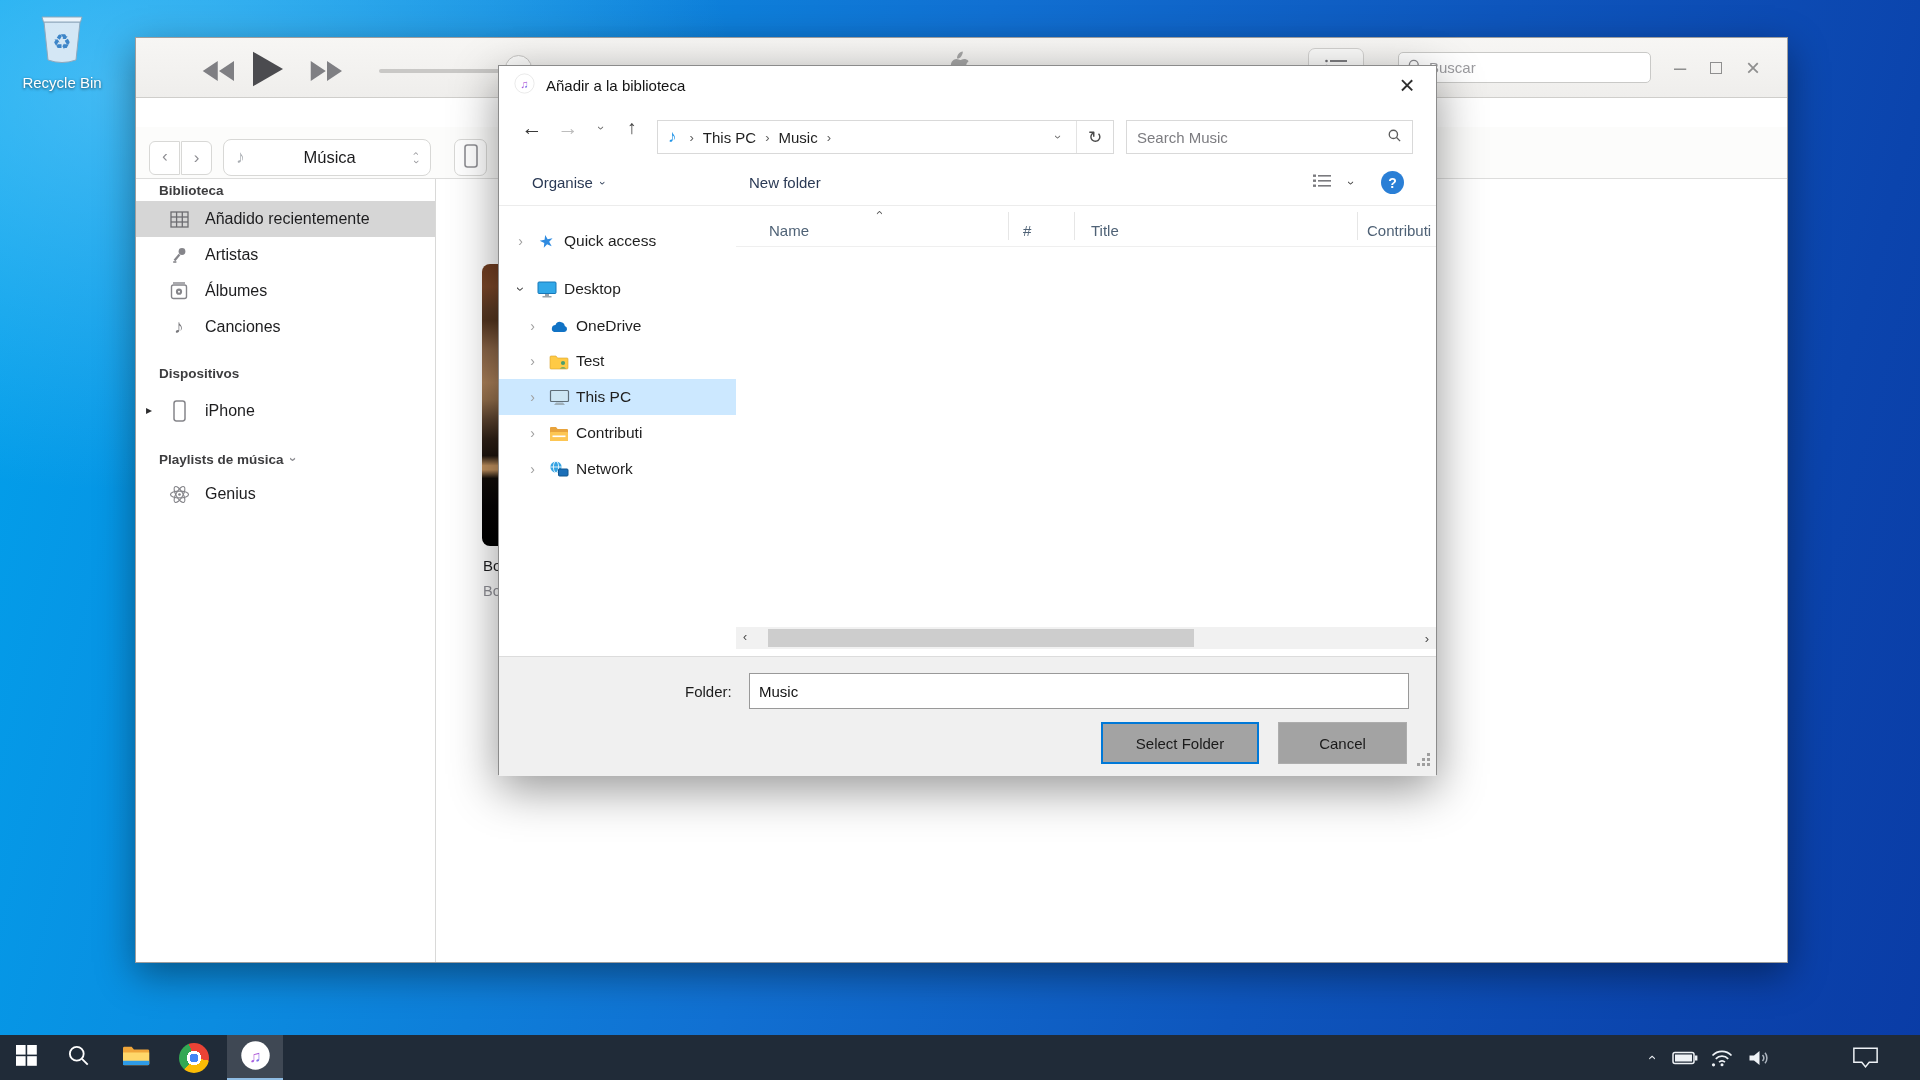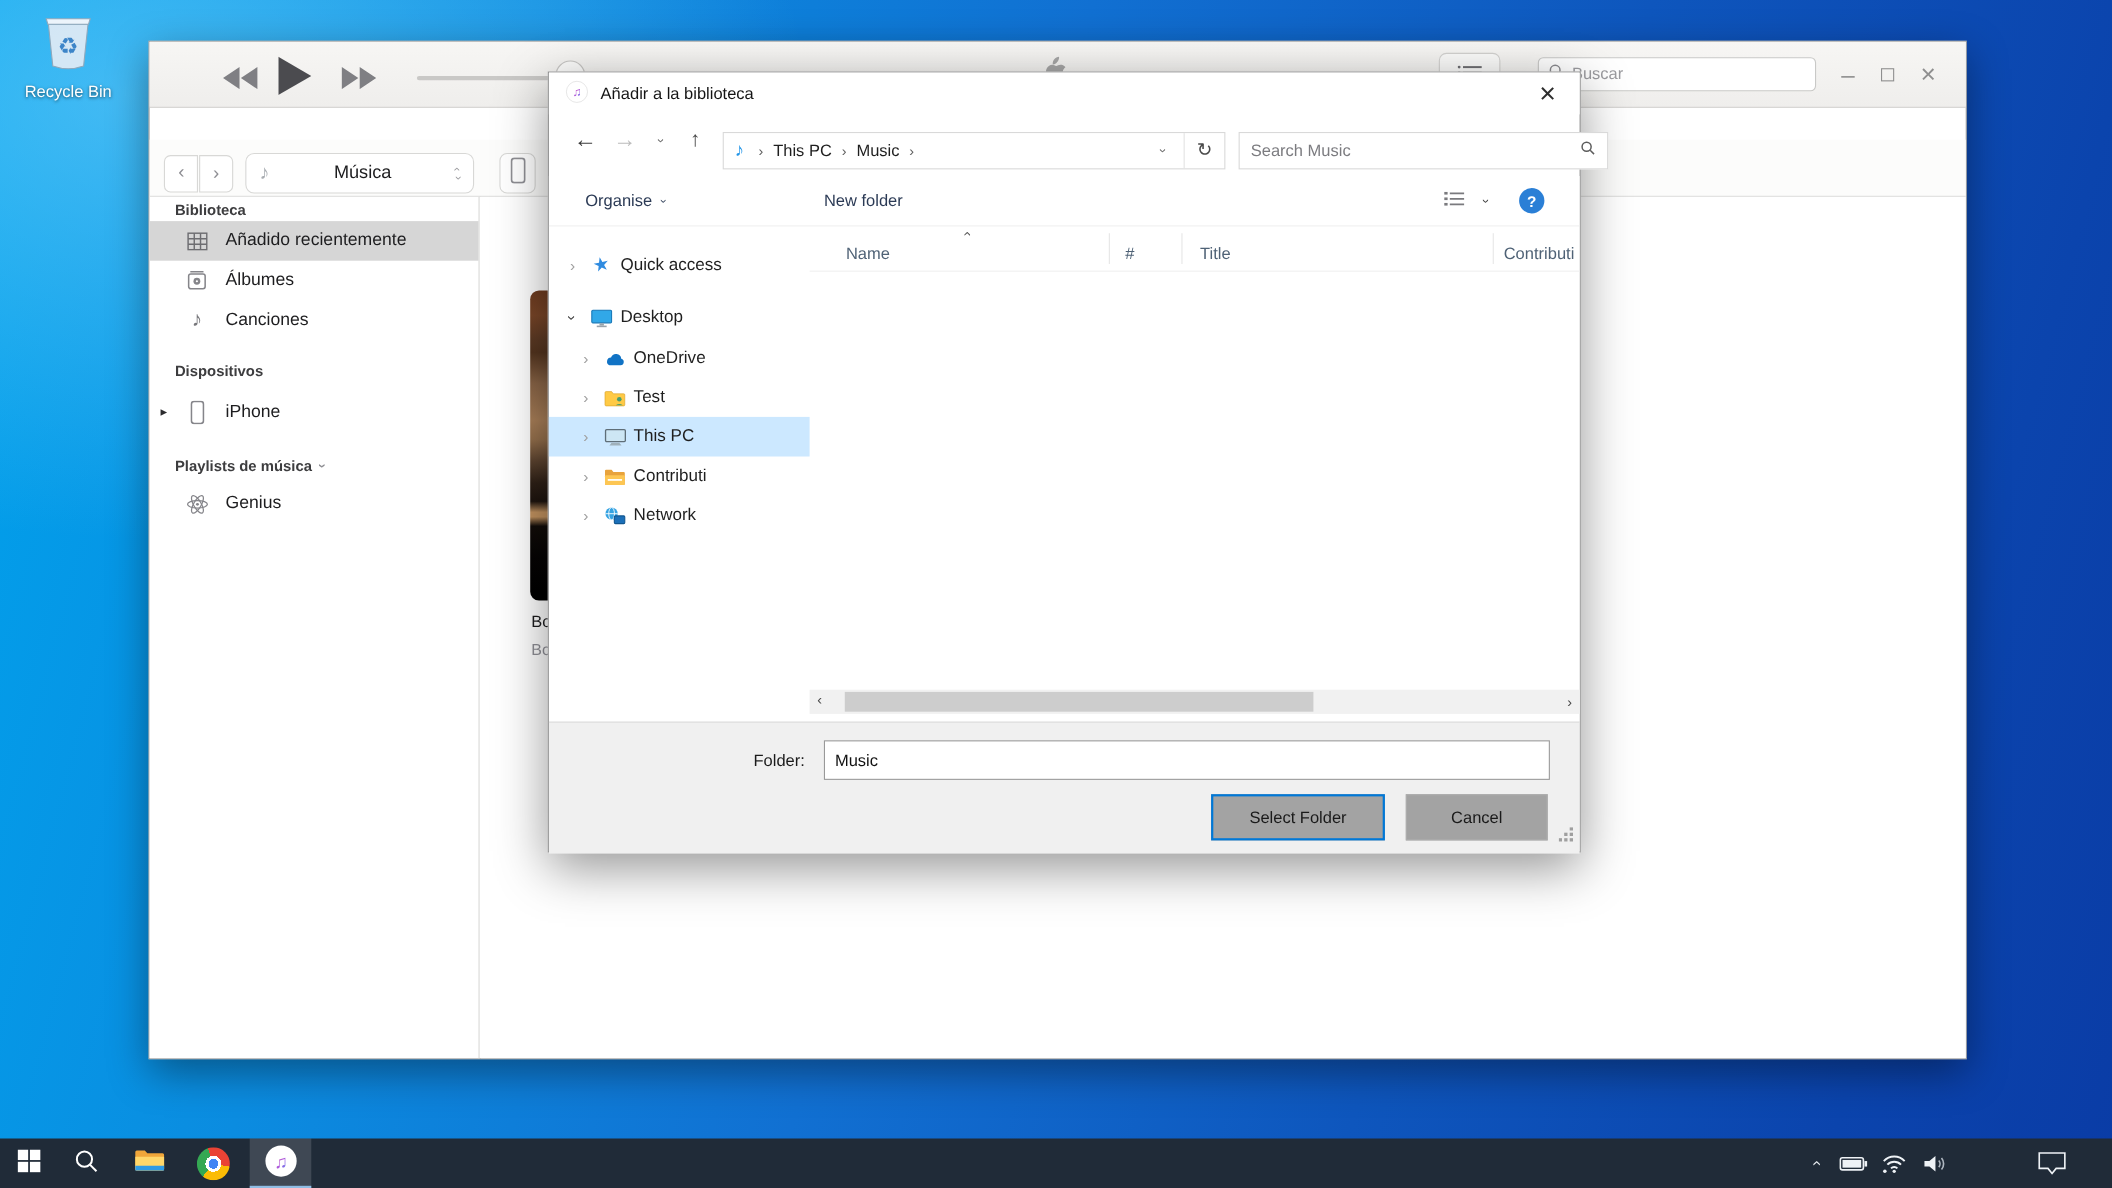--- a/index.html
+++ b/index.html
@@ -84,21 +84,21 @@
   .a-up{left:118px;width:30px;font-size:19px;color:#474747}
   .addr-box{position:absolute;left:158px;top:54px;width:457px;height:34px;border:1px solid #d9d9d9;background:#fff;
        display:flex;align-items:center;font-size:15px;color:#1f1f1f}
   .addr-box .note{color:#2496e8;font-size:17px;margin:0 4px 0 10px}
   .crumb-sep{color:#5f5f5f;font-size:13px;padding:0 9px}
   .addr-right{margin-left:auto;display:flex;align-items:center;height:100%}
   .addr-vline{width:1px;height:100%;background:#e3e3e3}
   .addr-car,.addr-ref{width:36px;text-align:center;color:#4a4a4a}
   .addr-car{font-size:12px;color:#6d6d6d}
   .addr-ref{font-size:17px}
-  .srch-box{position:absolute;left:627px;top:54px;width:336px;height:34px;border:1px solid #d9d9d9;background:#fff;
+  .srch-box{position:absolute;left:627px;top:54px;width:287px;height:34px;border:1px solid #d9d9d9;background:#fff;
        display:flex;align-items:center;padding:0 10px;gap:8px;color:#5c5c5c}
   .srch-box input{border:0;outline:0;flex:1;font-size:15px;min-width:0;color:#333}
   .srch-box input::placeholder{color:#7c7c80}
   .dlg-toolbar{position:absolute;left:0;top:94px;right:0;height:46px;border-bottom:1px solid #ececec;background:#fff}
   .tool-item{position:absolute;top:0;height:45px;display:flex;align-items:center;gap:8px;font-size:15px;color:#2b3a55}
   .t-org{left:33px}
   .t-new{left:250px}
   .t-view{left:806px;width:34px;justify-content:center}
   .t-vcar{left:842px;width:20px;justify-content:center;color:#454545;font-size:12px}
   .t-help{left:882px}
@@ -282,20 +282,30 @@
                   <line x1="6.6" y1="1" x2="6.6" y2="16"></line>
                   <line x1="12.3" y1="1" x2="12.3" y2="16"></line>
                 </g>
               </svg>
           </span>
           <span>Añadido recientemente</span>
         </div>
         <div class="sb-row">
           <span class="sb-ico">
             <svg width="18" height="18" viewBox="0 0 18 18">
+                <circle cx="12" cy="5.5" r="3.4" fill="#85858a"></circle>
+                <line x1="9.5" y1="8.5" x2="4.5" y2="14.5" stroke="#85858a" stroke-width="2.2"></line>
+                <line x1="3.2" y1="16" x2="6.4" y2="16" stroke="#85858a" stroke-width="1.6"></line>
+              </svg>
+          </span>
+          <span>Artistas</span>
+        </div>
+        <div class="sb-row">
+          <span class="sb-ico">
+            <svg width="18" height="18" viewBox="0 0 18 18">
                 <rect x="1.5" y="3" width="15" height="13.5" rx="2" fill="none" stroke="#85858a" stroke-width="1.4"></rect>
                 <line x1="3" y1="1" x2="15" y2="1" stroke="#85858a" stroke-width="1.4"></line>
                 <circle cx="9" cy="9.7" r="3.1" fill="#85858a"></circle>
                 <circle cx="9" cy="9.7" r="1" fill="#fff"></circle>
               </svg>
           </span>
           <span>Álbumes</span>
         </div>
         <div class="sb-row">
           <span class="sb-ico">♪</span>

